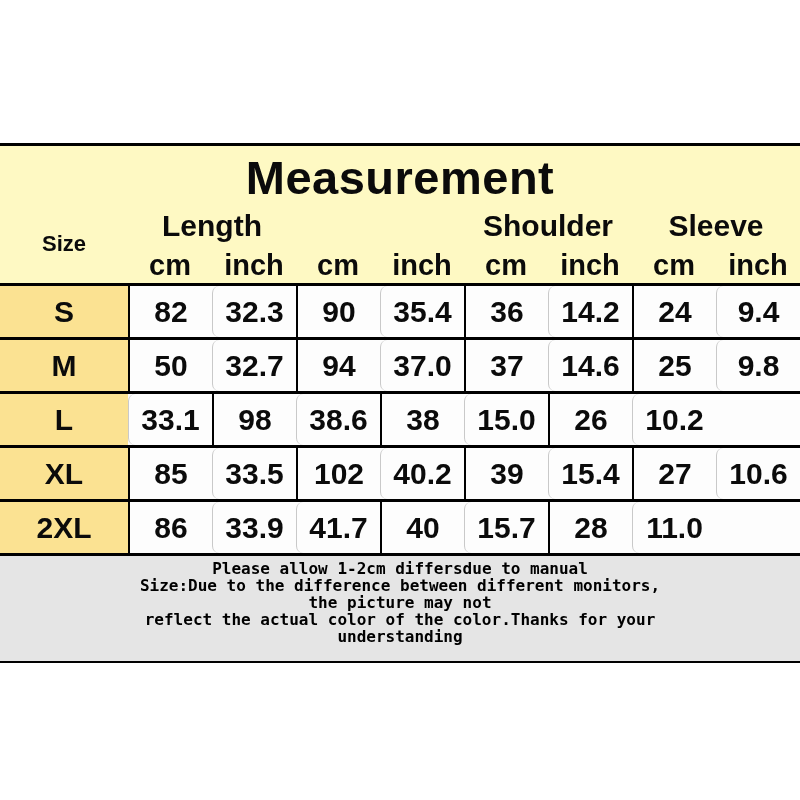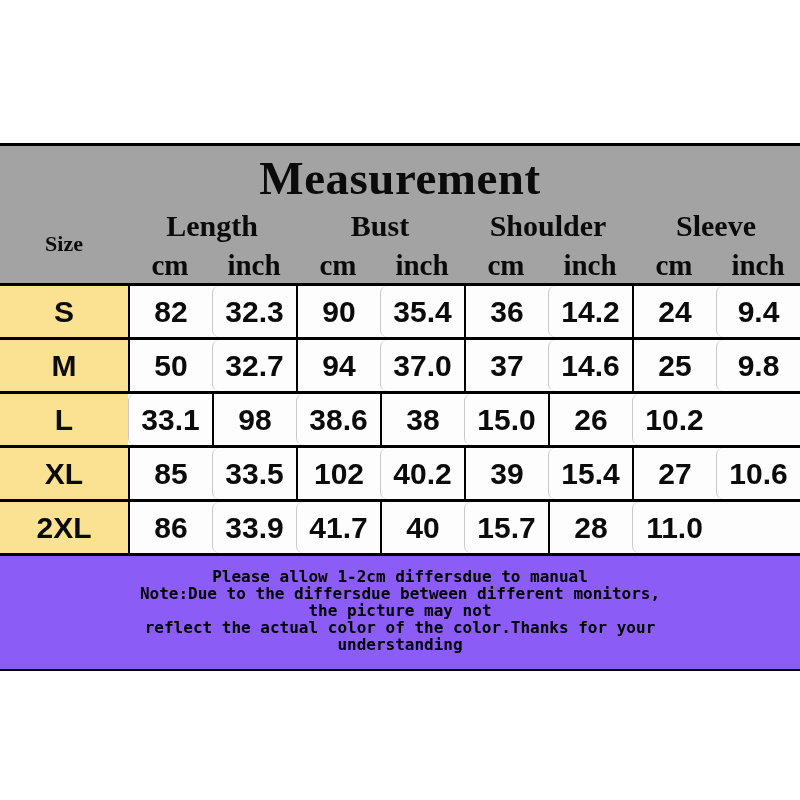--- a/index.html
+++ b/index.html
@@ -1,21 +1,21 @@
 <!DOCTYPE html>
 <html><head>
 <meta charset="utf-8">
 <style>
   html,body{margin:0;padding:0;background:#ffffff;}
   .page{
     position:relative;width:800px;height:800px;background:#ffffff;overflow:hidden;
     font-family:"Liberation Sans",sans-serif;color:#0b0b0b;
   }
   .chart{position:absolute;top:143px;left:0;width:800px;border-top:3px solid #000;}
-  .hdr{background:#a3a3a3;border-bottom:3px solid #000;font-family:Liberation Serif, serif;}
+  .hdr{background:#fef9c3;border-bottom:3px solid #000;}
   .title{
     height:55px;padding-top:4px;display:flex;align-items:center;justify-content:center;
     font-size:47px;font-weight:bold;letter-spacing:0.5px;
   }
   .hdr-grid{display:grid;grid-template-columns:128px repeat(8,1fr);}
   .size-hdr{
     grid-column:1;grid-row:1 / span 2;display:flex;align-items:center;justify-content:center;
     font-size:22px;font-weight:bold;
   }
   .group{
@@ -31,39 +31,38 @@
   .u5{grid-column:6}.u6{grid-column:7}.u7{grid-column:8}.u8{grid-column:9}
   .row{
     display:grid;grid-template-columns:128px repeat(8,1fr);height:51px;
     border-bottom:3px solid #000;background:#FDFDFD;
   }
   .cell{display:flex;align-items:center;justify-content:center;font-size:30px;font-weight:bold;}
   .sz{background:#FBE292;}
   .bdark{border-left:2px solid #000;}
   .blight{border-left:1px solid #C9C9C9;border-radius:7px;}
   .notes{
-    background:#8b5cf6;border-bottom:2px solid #000;
-    height:101px;padding-top:12px;text-align:center;
+    background:#e5e5e5;border-bottom:2px solid #000;
+    height:101px;padding-top:4px;text-align:center;
     font-family:"DejaVu Sans Mono",monospace;font-weight:bold;
     font-size:16px;line-height:17px;color:#000;
   }
   .note-line{white-space:nowrap;}
 </style>
 </head>
 <body>
 
 <div class="page">
   <div class="chart">
 
     <div class="hdr">
       <div class="title">Measurement</div>
       <div class="hdr-grid">
         <div class="size-hdr">Size</div>
         <div class="group g1">Length</div>
-        <div class="group g2">Bust</div>
         <div class="group g3">Shoulder</div>
         <div class="group g4">Sleeve</div>
         <div class="unit u1">cm</div>
         <div class="unit u2">inch</div>
         <div class="unit u3">cm</div>
         <div class="unit u4">inch</div>
         <div class="unit u5">cm</div>
         <div class="unit u6">inch</div>
         <div class="unit u7">cm</div>
         <div class="unit u8">inch</div>
@@ -123,20 +122,20 @@
       <div class="cell blight">33.9</div>
       <div class="cell blight">41.7</div>
       <div class="cell bdark">40</div>
       <div class="cell blight">15.7</div>
       <div class="cell bdark">28</div>
       <div class="cell blight">11.0</div>
     </div>
 
     <div class="notes">
       <div class="note-line">Please allow 1-2cm differsdue to manual</div>
-      <div class="note-line">Note:Due to the differsdue between different monitors,</div>
+      <div class="note-line">Size:Due to the difference between different monitors,</div>
       <div class="note-line">the picture may not</div>
       <div class="note-line">reflect the actual color of the color.Thanks for your</div>
       <div class="note-line">understanding</div>
     </div>
 
   </div>
 </div>
 
 </body></html>

